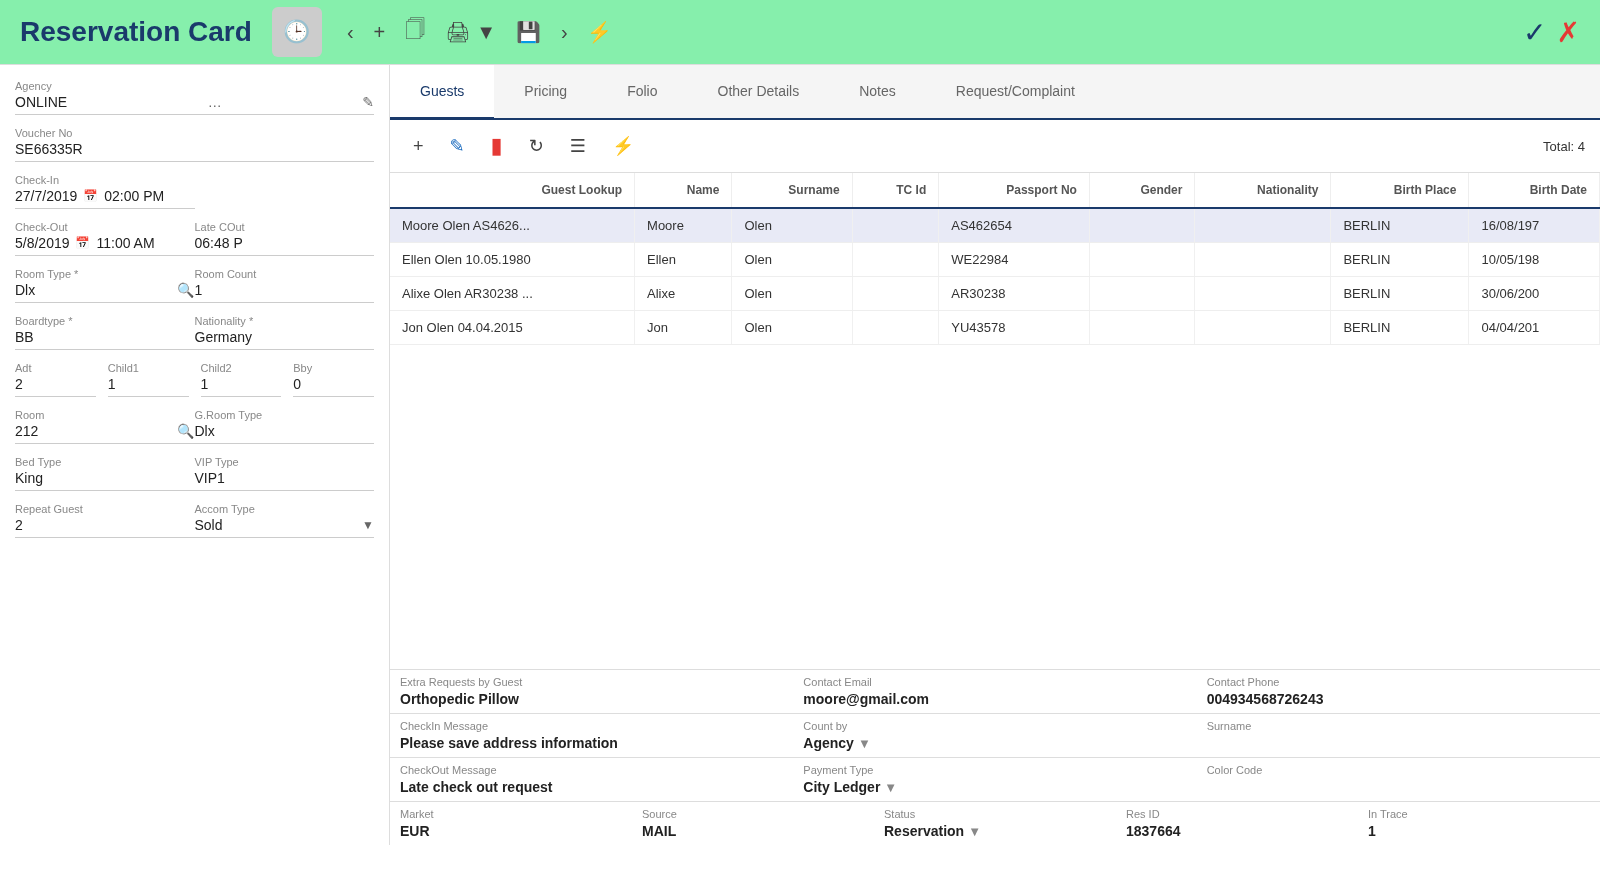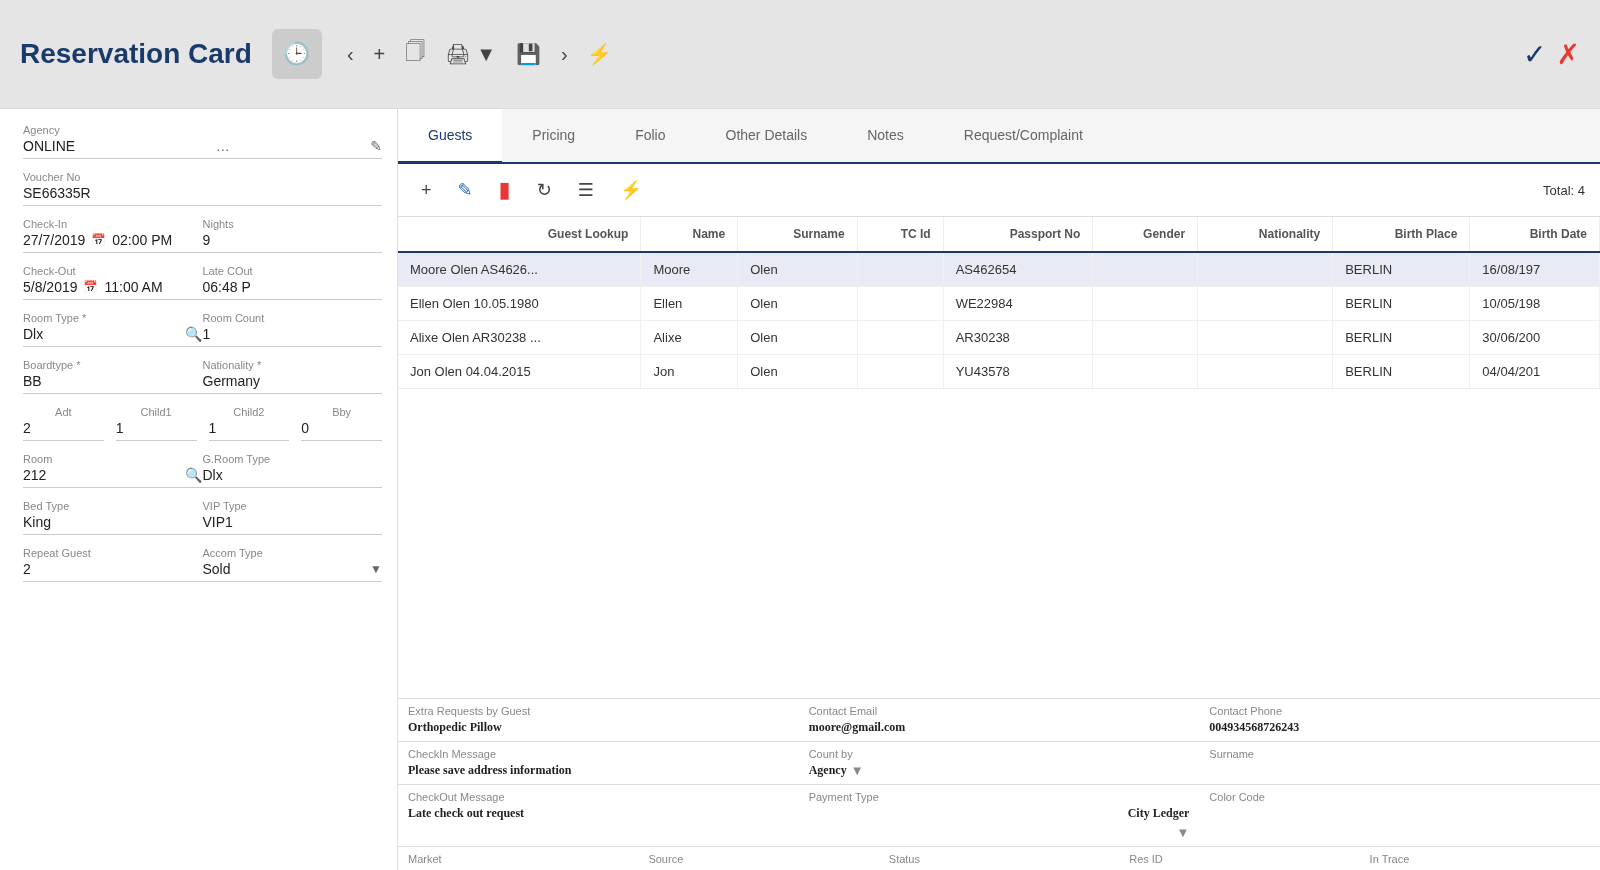--- a/index.html
+++ b/index.html
@@ -1,39 +1,39 @@
 <!DOCTYPE html>
 <html><head>
   <meta charset="utf-8">
   <style>
     * { box-sizing: border-box; margin: 0; padding: 0; }
     body { font-family: Arial, sans-serif; background: #f0f0f0; font-size: 13px; color: #333; }
     .main-container { background: white; width: 1600px; min-height: 870px; position: relative; }
     
     
-    .header { display: flex; align-items: center; padding: 29px 20px; border-bottom: 1px solid #ddd; background: #e5e5e5; }
+    .header { display: flex; align-items: center; padding: 7px 20px; border-bottom: 1px solid #ddd; background: #86efac; }
     .title { font-size: 28px; font-weight: bold; color: #1a3a6b; margin-right: 20px; }
     .history-btn { background: #ccc; border: none; border-radius: 6px; width: 50px; height: 50px; display: flex; align-items: center; justify-content: center; cursor: pointer; font-size: 22px; color: #555; margin-right: 15px; }
     .toolbar-btn { background: none; border: none; cursor: pointer; font-size: 20px; color: #444; padding: 6px 10px; }
     .header-right { margin-left: auto; display: flex; gap: 10px; }
     .check-btn { background: none; border: none; cursor: pointer; font-size: 28px; }
     .check-btn.confirm { color: #1a3a6b; }
     .check-btn.cancel { color: #e53935; }
 
     
-    .body-layout { display: flex; height: calc(870px - 90px); margin-left: 8px; }
+    .body-layout { display: flex; height: calc(870px - 90px); }
 
     
     .left-panel { width: 390px; border-right: 1px solid #ddd; padding: 15px; overflow-y: auto; flex-shrink: 0; }
     .field-group { margin-bottom: 12px; }
     .field-label { font-size: 11px; color: #888; margin-bottom: 2px; }
     .field-value { font-size: 14px; font-weight: 500; color: #222; border-bottom: 1px solid #ccc; padding-bottom: 4px; display: flex; align-items: center; gap: 6px; }
     .field-value .icon-btn { background: none; border: none; cursor: pointer; color: #666; font-size: 14px; margin-left: auto; }
     .two-col { display: grid; grid-template-columns: 1fr 1fr; }
-    .three-col { display: grid; grid-template-columns: 1fr 1fr 1fr 1fr; gap: 12px; text-align: center; }
+    .three-col { display: grid; grid-template-columns: 1fr 1fr 1fr 1fr; gap: 12px; }
     .dropdown-arrow { color: #666; font-size: 12px; margin-left: auto; }
 
     
     .right-panel { flex: 1; display: flex; flex-direction: column; overflow: hidden; }
 
     
     .tabs { display: flex; border-bottom: 2px solid #1a3a6b; background: #f5f5f5; }
     .tab { padding: 18px 30px; cursor: pointer; font-size: 14px; color: #666; border: none; background: none; border-bottom: 3px solid transparent; margin-bottom: -2px; }
     .tab.active { color: #1a3a6b; font-weight: normal; border-bottom: 3px solid #1a3a6b; background: white; }
 
@@ -46,21 +46,21 @@
 
     
     .table-container { overflow: auto; flex: 1; }
     table { width: 100%; border-collapse: collapse; }
     thead tr { background: white; border-bottom: 2px solid #1a3a6b; }
     th { padding: 10px 12px; text-align: right; font-size: 12px; color: #555; font-weight: 600; white-space: nowrap; border-right: 1px solid #eee; }
     td { padding: 9px 12px; border-bottom: 1px solid #eee; font-size: 13px; white-space: nowrap; border-right: 1px solid #f0f0f0; }
     .first-row td { background: #e8eaf6; }
     .info-block { padding: 6px 10px; }
     .info-label { font-size: 11px; color: #888; margin-bottom: 3px; }
-    .info-value { font-size: 12px; font-weight: 600; color: #222; font-family: Liberation Serif, serif; }
+    .info-value { font-size: 14px; font-weight: 600; color: #222; }
     .info-value.bold { font-weight: bold; }
   </style>
 </head>
 <body>
 
 <div class="main-container">
 
   <div class="header">
     <span class="title">Reservation Card</span>
     <button class="history-btn">🕒</button>
@@ -96,26 +96,20 @@
         </div>
       </div>
 
       <div class="two-col">
         <div class="field-group">
           <div class="field-label">Check-In</div>
           <div class="field-value">
             <span>27/7/2019</span>
             <span style="font-size:12px; color:#888;">📅</span>
             <span>02:00 PM</span>
-          </div>
-        </div>
-        <div class="field-group">
-          <div class="field-label">Nights</div>
-          <div class="field-value">
-            <span>9</span>
           </div>
         </div>
       </div>
 
       <div class="two-col">
         <div class="field-group">
           <div class="field-label">Check-Out</div>
           <div class="field-value">
             <span>5/8/2019</span>
             <span style="font-size:12px; color:#888;">📅</span>
@@ -354,21 +348,21 @@
         </div>
       </div>
 
       <div style="border-top:1px solid #ddd; display:grid; grid-template-columns:1fr 1fr 1fr; padding:0;">
         <div class="info-block">
           <div class="info-label">CheckOut Message</div>
           <div class="info-value bold">Late check out request</div>
         </div>
         <div class="info-block">
           <div class="info-label">Payment Type</div>
-          <div style="display:flex; align-items:flex-end; gap:4px;flex-direction:column;">
+          <div style="display:flex; align-items:center; gap:4px;">
             <div class="info-value bold">City Ledger</div>
             <span style="color:#888;">▼</span>
           </div>
         </div>
         <div class="info-block">
           <div class="info-label">Color Code</div>
           <div class="info-value"></div>
         </div>
       </div>
 

